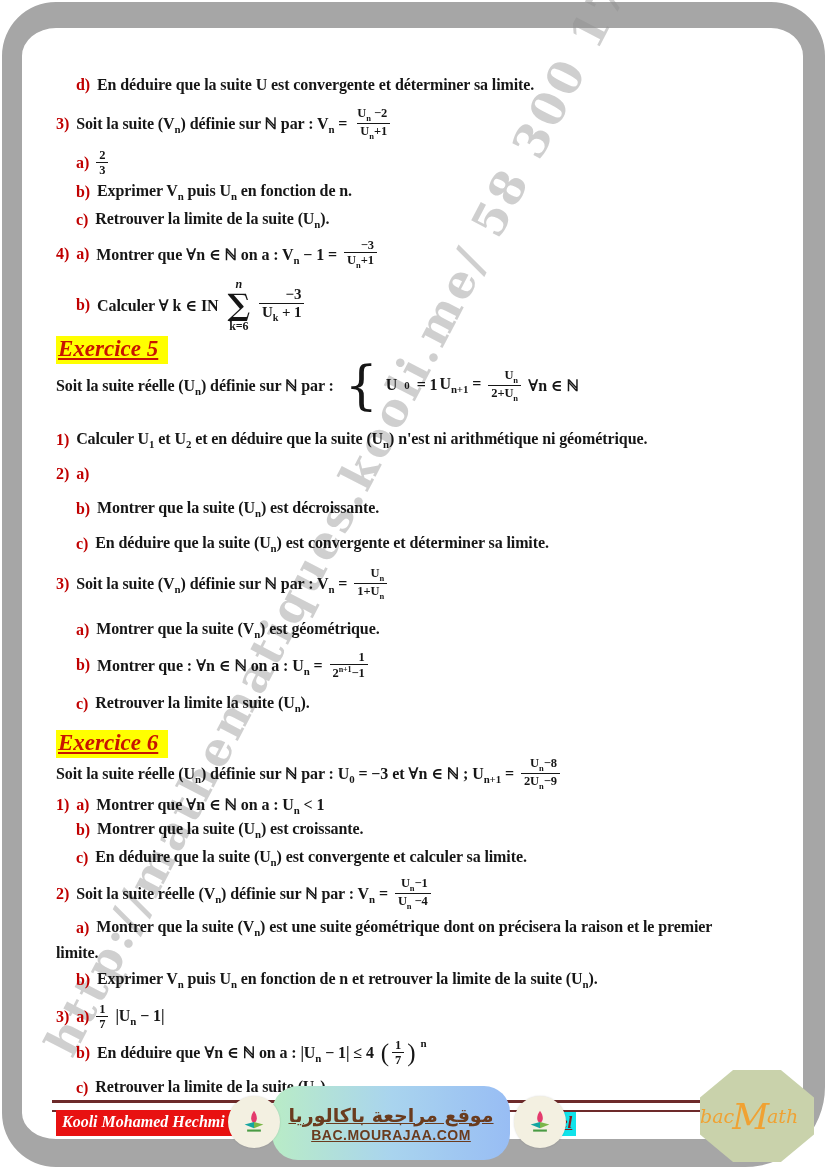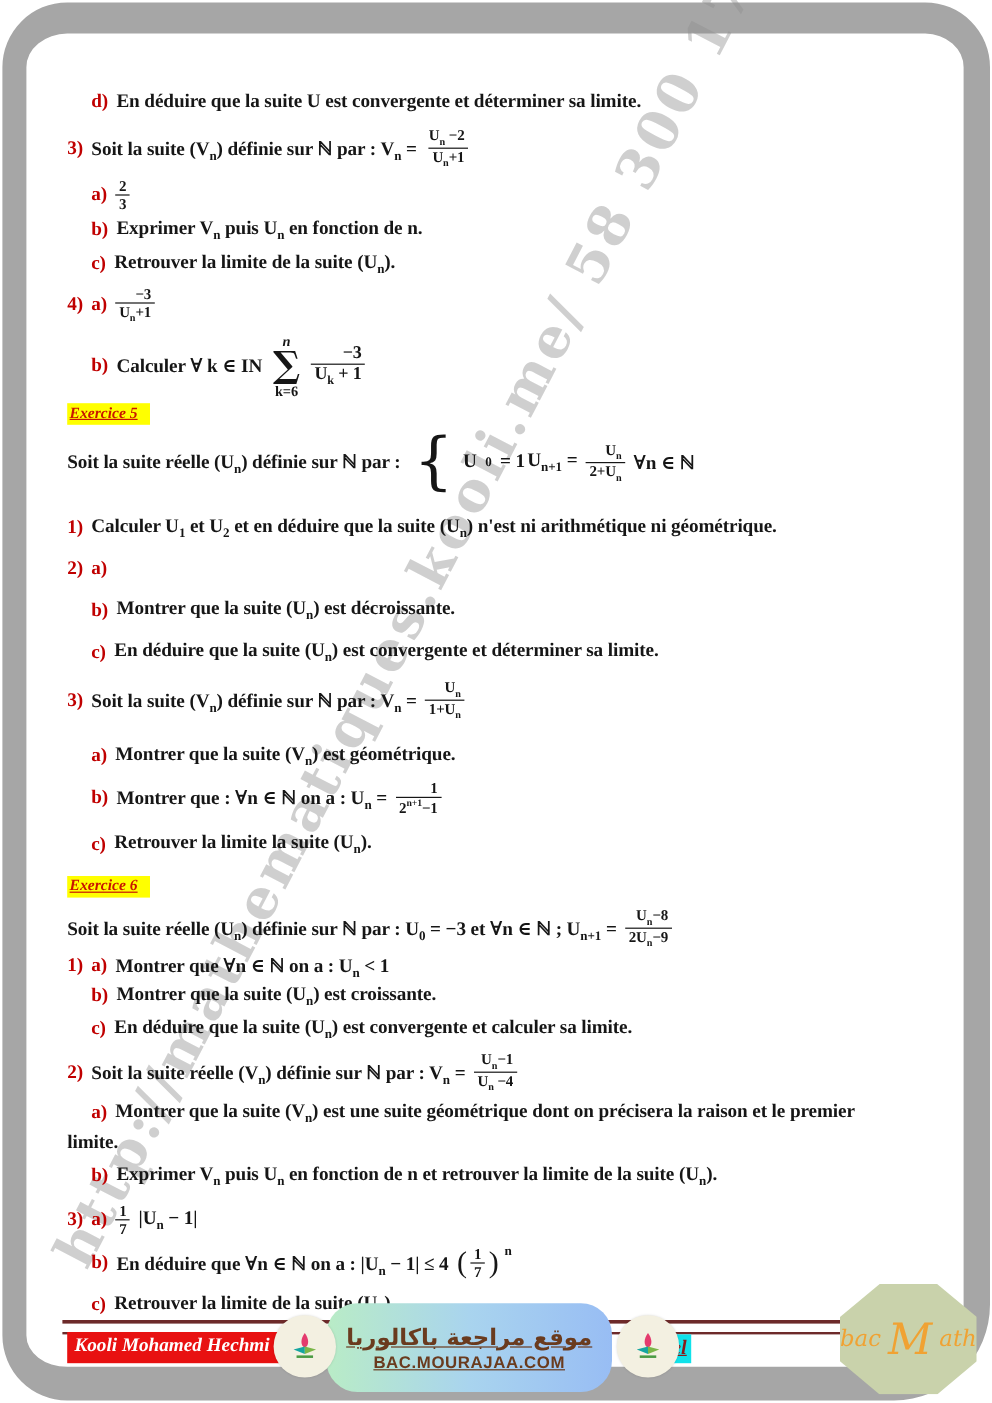--- a/index.html
+++ b/index.html
@@ -29,42 +29,42 @@
   .sigma .s-mid{font-size:30px;font-weight:700;font-family:"DejaVu Serif",serif;}
   .sigma .s-bot{font-size:12px;}
   .brace{font-size:52px;font-weight:400;line-height:.9;margin:0 1px 0 4px;
          font-family:"DejaVu Serif",serif;}
   .sys{display:inline-flex;flex-direction:row;gap:2px;}
   .sys-r{display:flex;align-items:center;gap:7px;}
   .bigp{font-size:25px;font-weight:400;line-height:1;}
   .pn{font-size:11px;position:relative;top:-10px;left:-2px;}
   .heading{position:absolute;z-index:3;display:inline-block;
            background:#ffff00;color:#c81400;font-style:italic;font-weight:700;
-           font-size:13px;text-decoration:underline;padding:0 10px 2px 2px;}
+           font-size:23px;text-decoration:underline;padding:0 10px 2px 2px;}
   .footer-rule{position:absolute;left:52px;right:14px;top:1100px;height:7px;
                border-top:3px solid #6d2a2a;border-bottom:2px solid #6d2a2a;z-index:4;}
   .author{position:absolute;left:56px;top:1110px;z-index:5;background:#e81111;
           color:#ffffff;font-style:italic;font-weight:700;font-size:16px;
           padding:3px 9px 5px 6px;white-space:nowrap;}
   .badge{position:absolute;width:52px;height:52px;border-radius:50%;
          background:#f3f0e1;z-index:7;display:flex;align-items:center;
          justify-content:center;box-shadow:0 0 2px rgba(0,0,0,.15);}
   .banner{position:absolute;left:272px;top:1086px;width:238px;height:74px;z-index:6;
           border-radius:26px;background:linear-gradient(90deg,#b9ecc6,#a9d4ee,#98bdf4);
           display:flex;flex-direction:column;align-items:center;justify-content:center;
           gap:1px;}
   .banner .ar{direction:rtl;font-family:"DejaVu Sans",sans-serif;font-weight:700;
               font-size:19px;color:#6a3b1e;text-decoration:underline;}
   .banner .url{font-family:"Liberation Sans","DejaVu Sans",sans-serif;font-weight:700;
                font-size:14px;color:#6a3b1e;text-decoration:underline;letter-spacing:.5px;}
   .cyan-frag{position:absolute;left:556px;top:1112px;z-index:5;background:#10e2ea;
              color:#8b1a1a;font-style:italic;font-weight:700;font-size:17px;
              padding:1px 4px 3px;text-decoration:underline;}
   .bacmath{position:absolute;left:700px;top:1070px;width:114px;height:92px;z-index:7;
-           background:#c9d2ab;display:flex;align-items:center;justify-content:space-between;
+           background:#c9d2ab;display:flex;align-items:center;justify-content:flex-start;
            clip-path:polygon(29% 0%,71% 0%,100% 30%,100% 70%,71% 100%,29% 100%,0% 70%,0% 30%);
            font-family:"DejaVu Serif",serif;font-style:italic;color:#f0a233;}
   .bacmath .t1,.bacmath .t3{font-size:19px;}
   .bacmath .t2{font-size:36px;font-weight:400;margin:0 -2px;}
 </style>
 </head>
 <body>
 
 <div class="watermark">http://mathematiques.kooli.me/  58 300 174</div>
 
@@ -96,20 +96,21 @@
 </div>
 
 <div class="row" style="top:210px;left:76px">
   <span class="mk">c)</span>
   <span>Retrouver la limite de la suite (U<sub>n</sub>).</span>
 </div>
 
 <div class="row" style="top:238px;left:56px">
   <span class="mk">4)</span>
   <span class="mk">a)</span>
+  <span>Montrer que ∀n ∈ ℕ on a : V<sub>n</sub> − 1 =</span>
   <span class="frac">
     <span class="num">−3</span>
     <span class="den">U<sub>n</sub>+1</span>
   </span>
 </div>
 
 <div class="row" style="top:278px;left:76px">
   <span class="mk">b)</span>
   <span>Calculer ∀ k ∈ IN</span>
   <span class="sigma">

